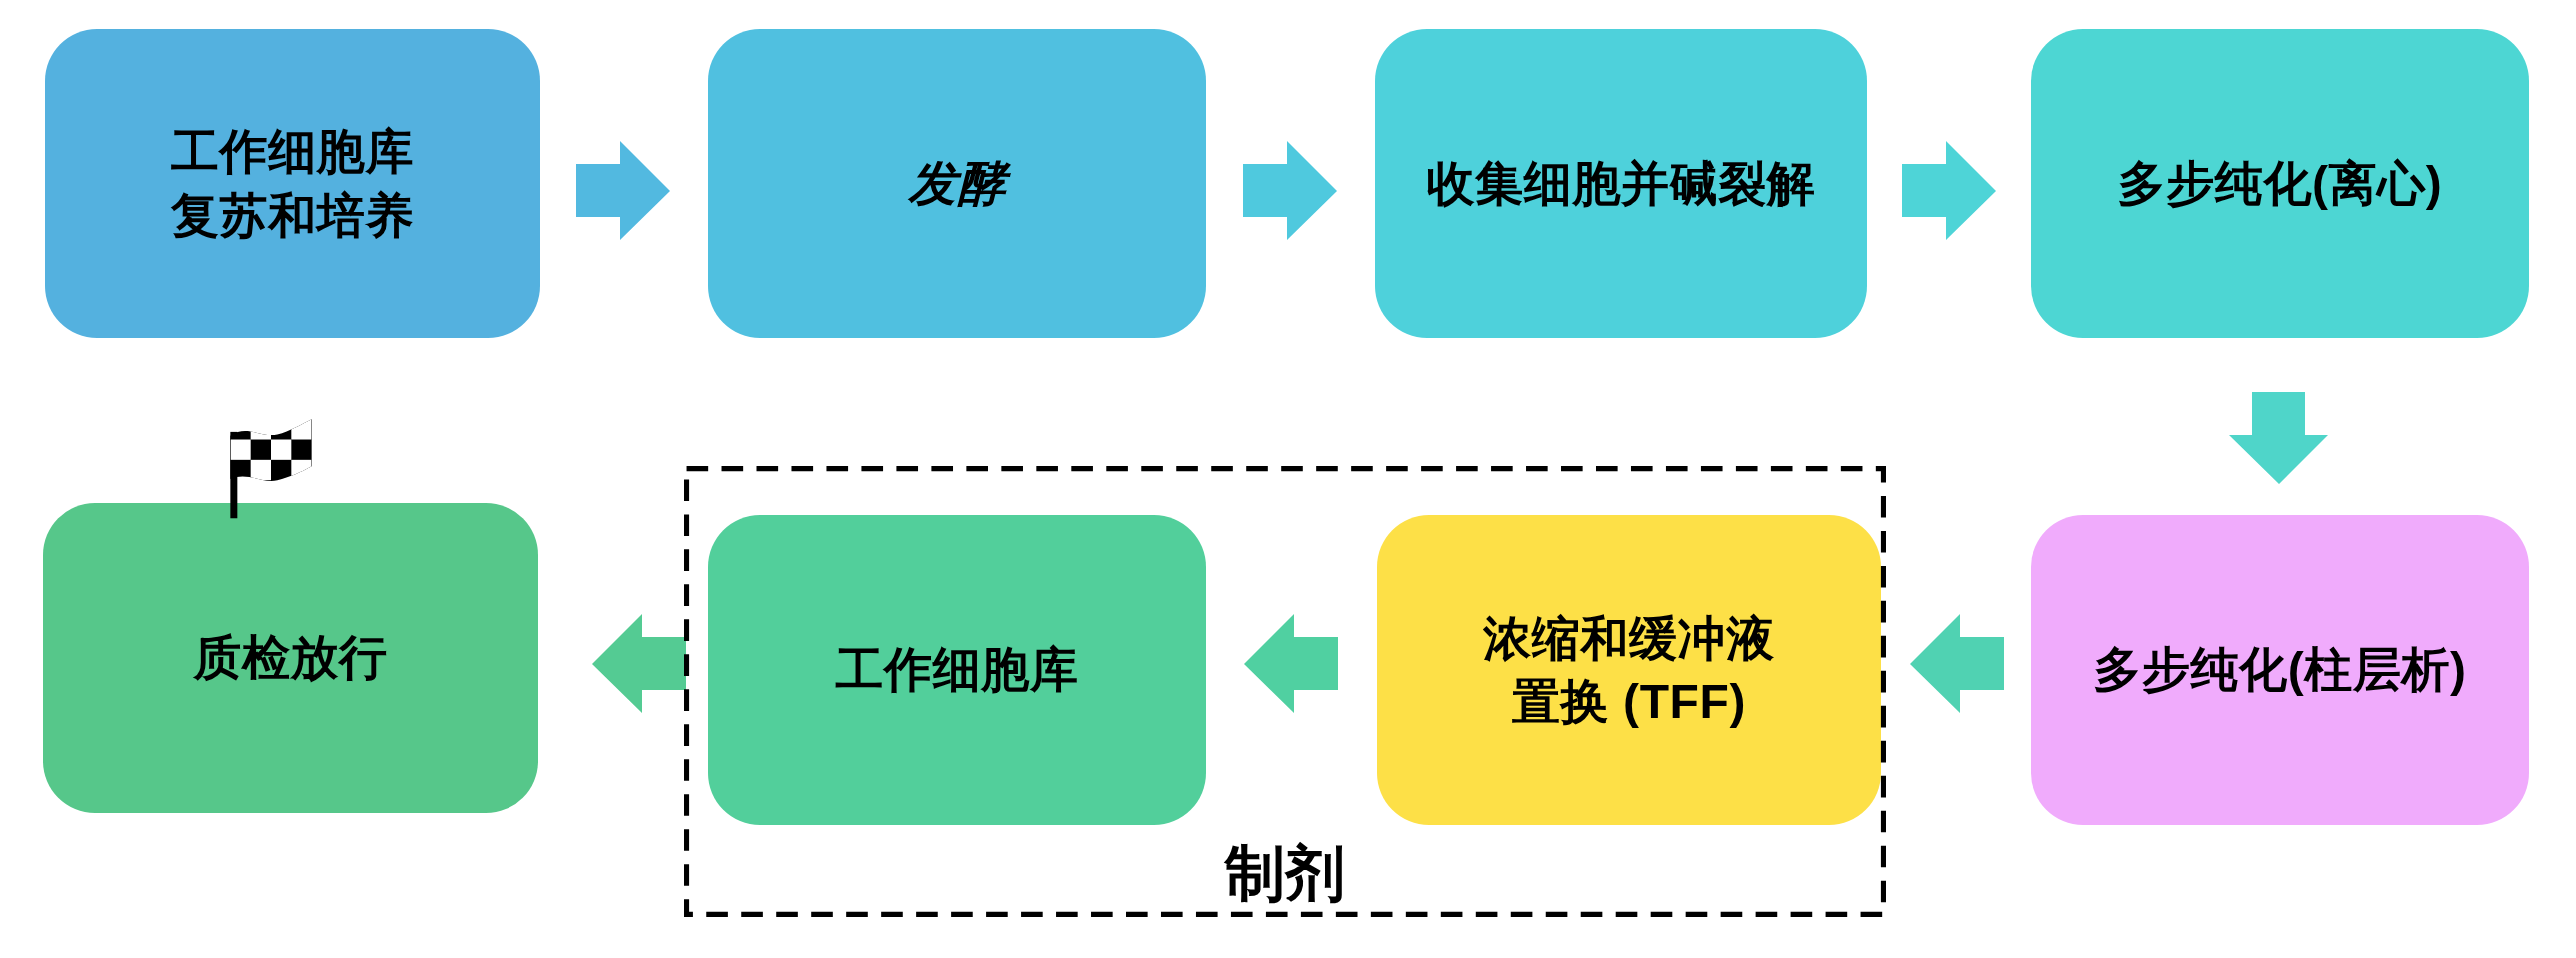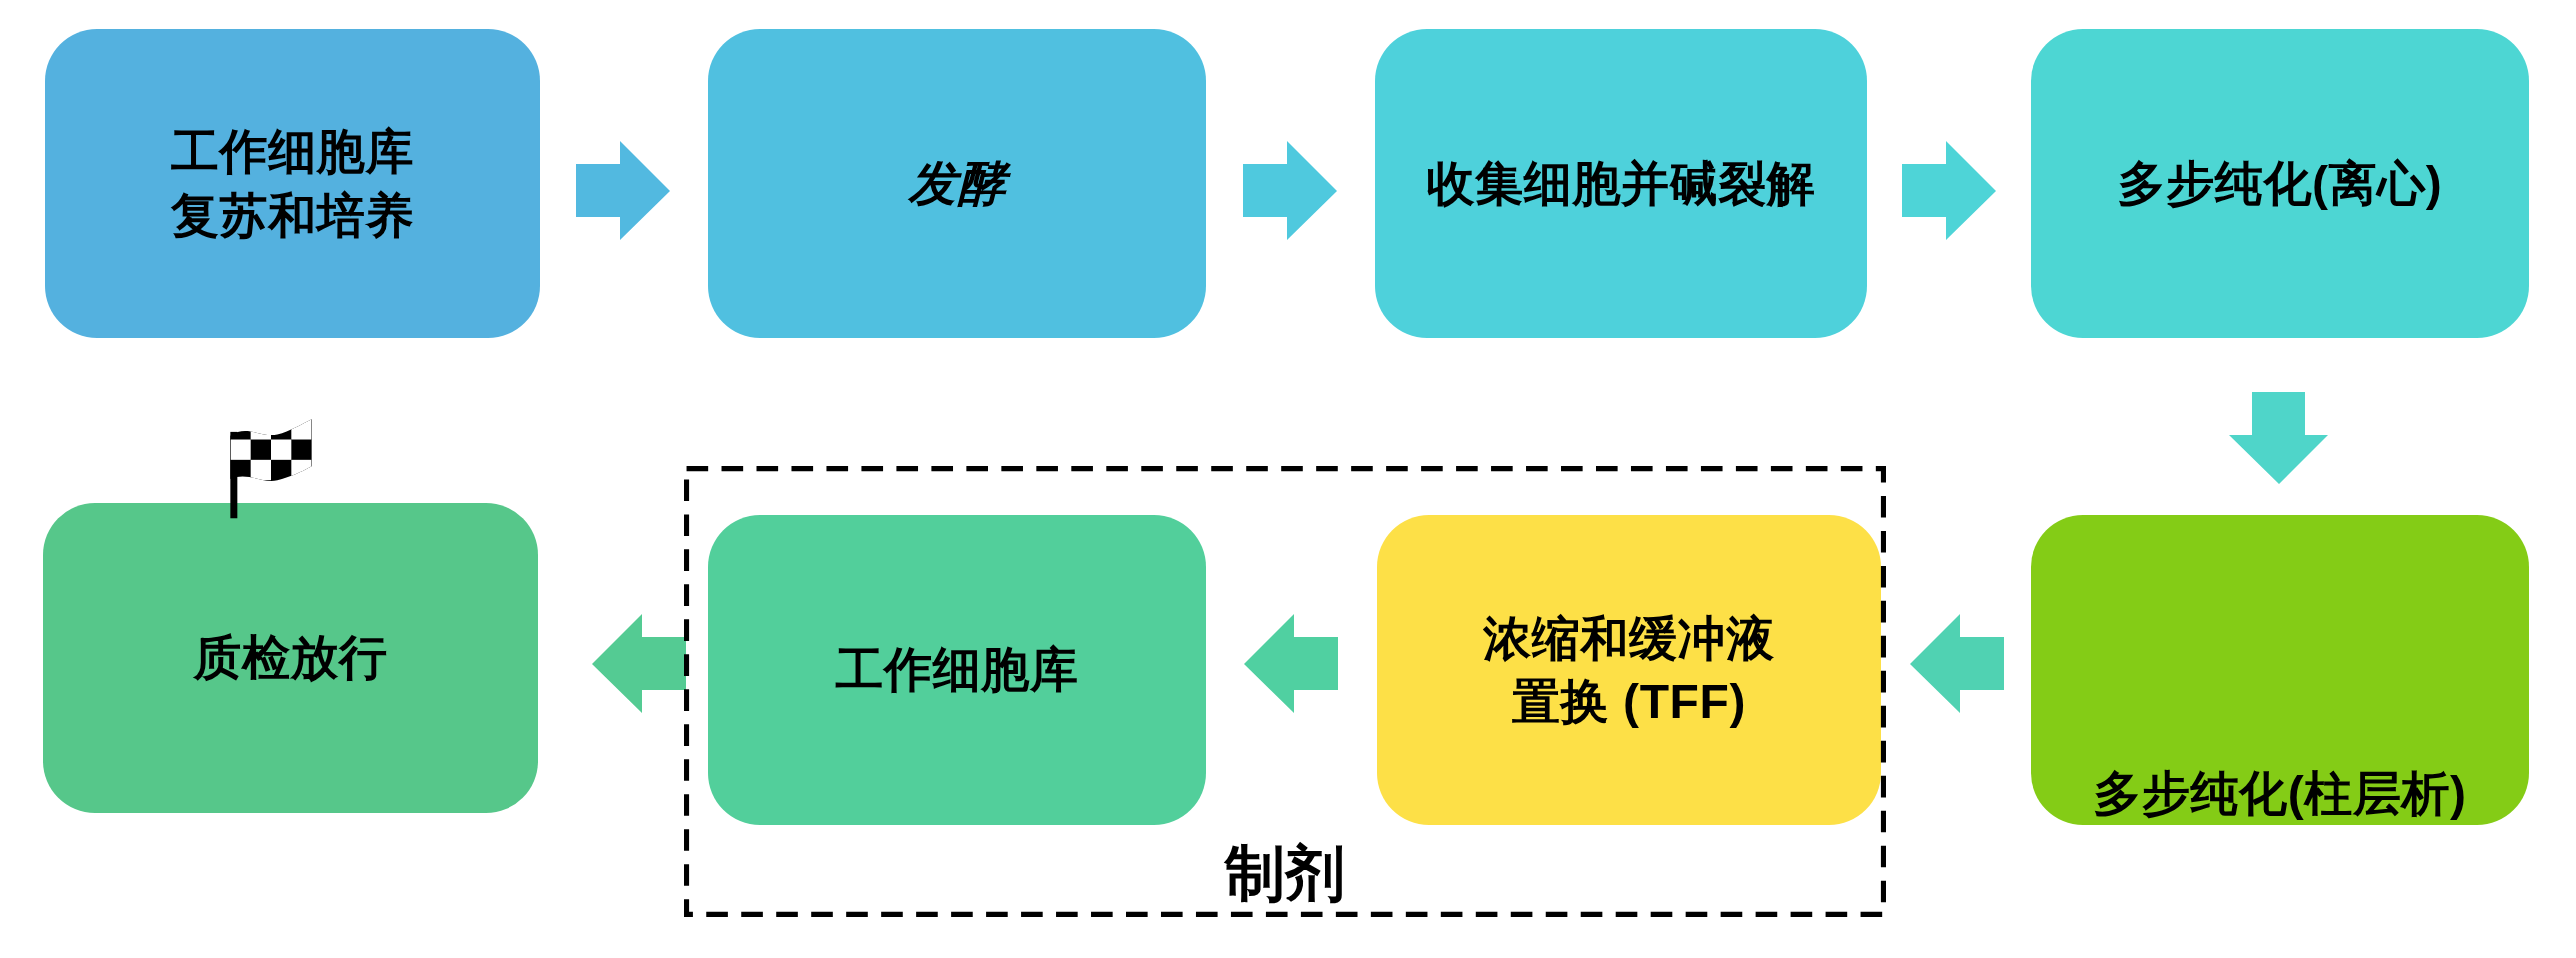--- a/index.html
+++ b/index.html
@@ -69,21 +69,21 @@
       <span class="ln">收集细胞并碱裂解</span>
     </div>
   </div>
 
   <div class="step" style="left: 2031px; top: 29px; width: 498px; height: 309px; background: rgb(77, 214, 211);">
     <div class="lbl">
       <span class="ln">多步纯化(离心)</span>
     </div>
   </div>
 
-  <div class="step" style="left: 2031px; top: 515px; width: 498px; height: 310px; background: #84cc16; align-items: flex-end;">
+  <div class="step" style="left: 2031px; top: 515px; width: 498px; height: 310px; background: #f0abfc;">
     <div class="lbl">
       <span class="ln">多步纯化(柱层析)</span>
     </div>
   </div>
 
   <div class="step" style="left: 1377px; top: 515px; width: 504px; height: 310px; background: #fde047;">
     <div class="lbl">
       <span class="ln">浓缩和缓冲液</span>
       <span class="ln">置换 (TFF)</span>
     </div>

